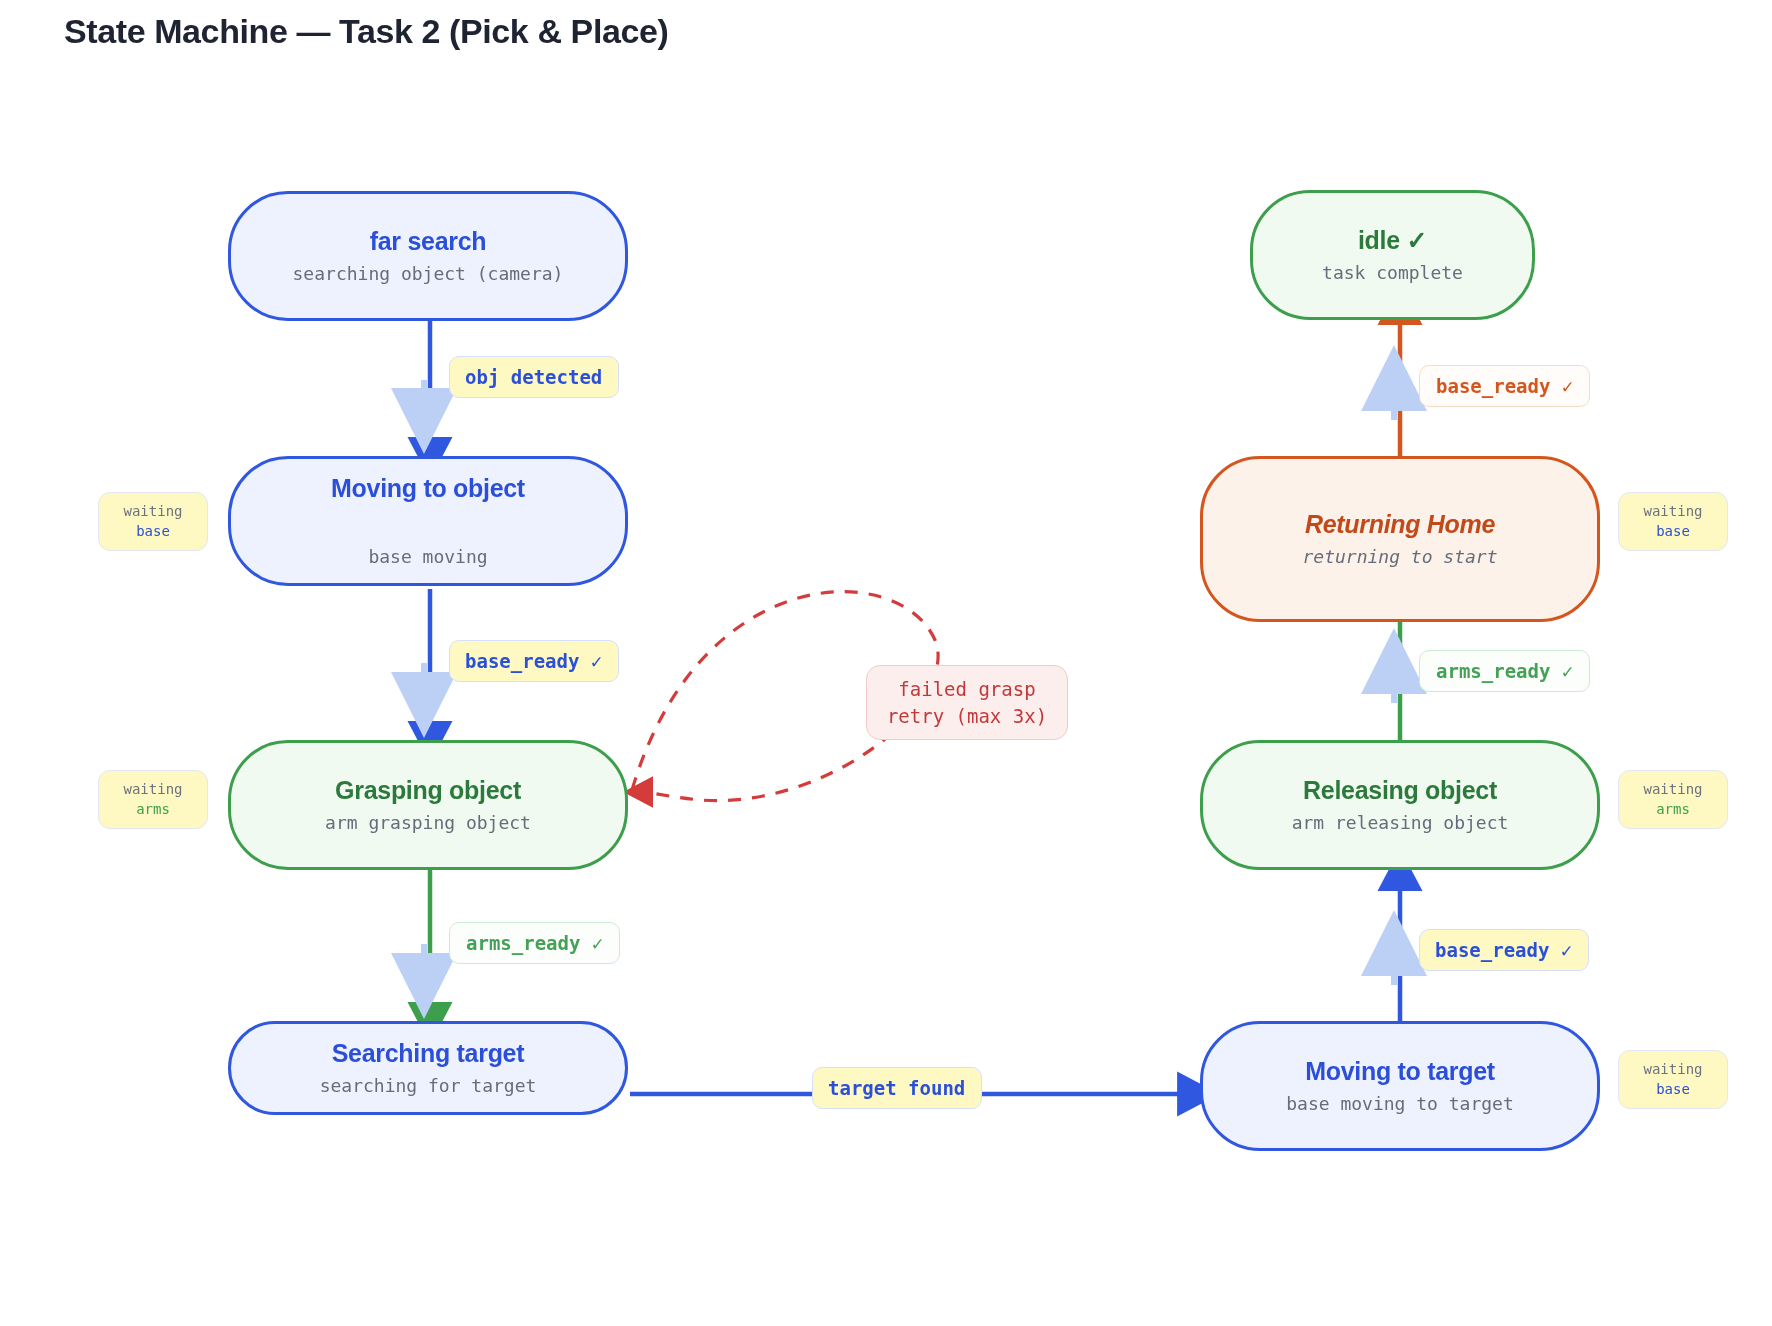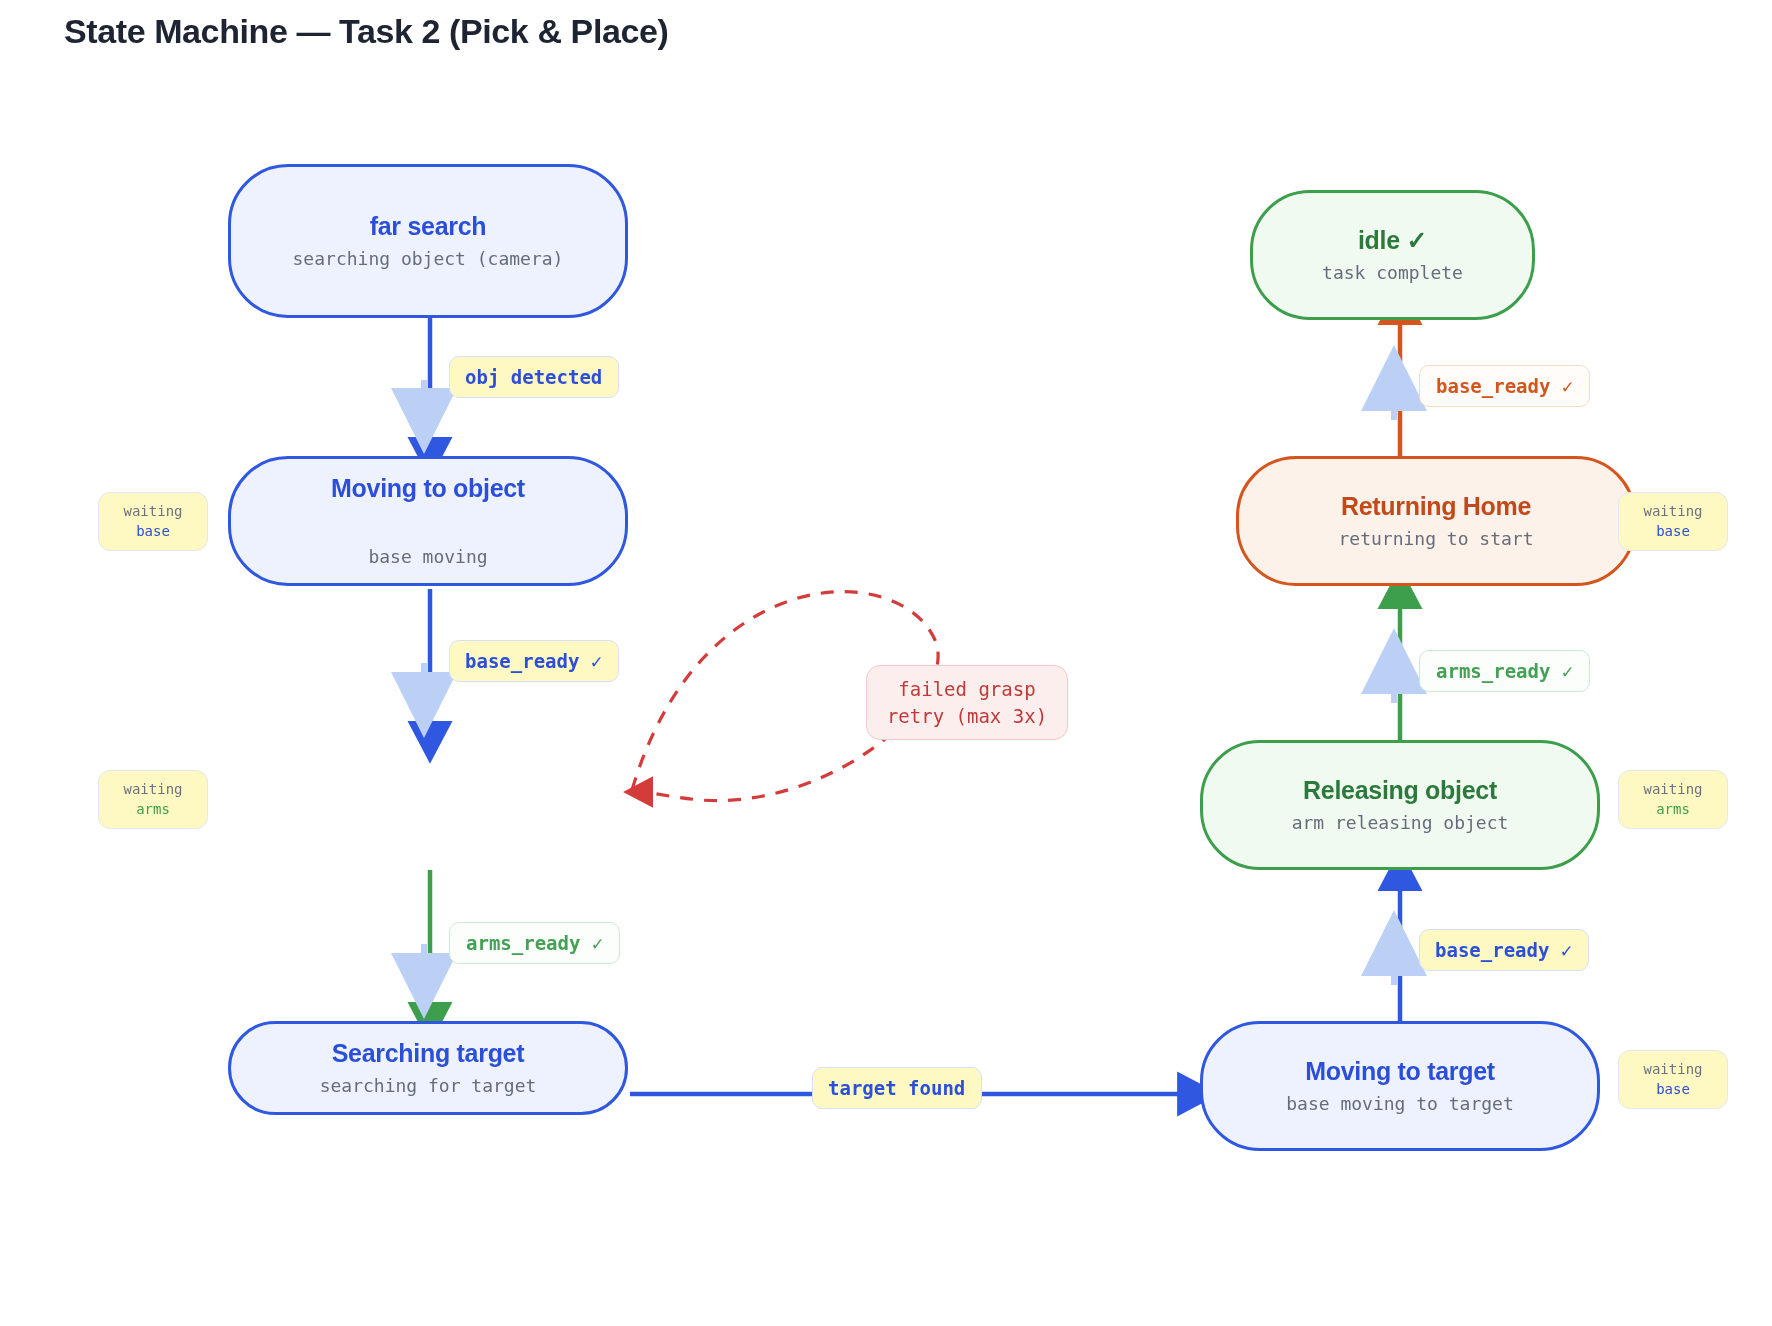--- a/index.html
+++ b/index.html
@@ -128,47 +128,51 @@
 
     <line x1="1400" y1="740" x2="1400" y2="590" stroke="#3d9e4c" stroke-width="4.5" marker-end="url(#ah-green)"></line>
     <line x1="1394" y1="703" x2="1394" y2="670" stroke="#bcd0f5" stroke-width="6" marker-end="url(#ah-ghost)"></line>
 
     <line x1="1400" y1="456" x2="1400" y2="306" stroke="#d4561e" stroke-width="4.5" marker-end="url(#ah-orange)"></line>
     <line x1="1394" y1="420" x2="1394" y2="387" stroke="#bcd0f5" stroke-width="6" marker-end="url(#ah-ghost)"></line>
 
     <path d="M 632 790 C 700 560, 900 560, 935 640 C 960 700, 830 810, 700 800 C 670 797, 650 792, 640 792" fill="none" stroke="#d43b3b" stroke-width="3.2" stroke-dasharray="13,11" marker-end="url(#ah-red)"></path>
   </svg>
 
-  <div class="node n-blue" style="left:228px;top:164px;width:400px;height:154px;">
+  <div class="node n-blue" style="left:228px;top:191px;width:400px;height:130px;">
     <div class="ttl">far search</div>
     <div class="sub">searching object (camera)</div>
   </div>
 
   <div class="node n-blue" style="left:228px;top:456px;width:400px;height:130px;gap:35px;">
     <div class="ttl">Moving to object</div>
     <div class="sub">base moving</div>
   </div>
 
+  <div class="node n-green" style="left:228px;top:740px;width:400px;height:130px;">
+    <div class="ttl">Grasping object</div>
+    <div class="sub">arm grasping object</div>
+  </div>
 
   <div class="node n-blue" style="left:228px;top:1021px;width:400px;height:94px;">
     <div class="ttl">Searching target</div>
     <div class="sub">searching for target</div>
   </div>
 
   <div class="node n-blue" style="left:1200px;top:1021px;width:400px;height:130px;">
     <div class="ttl">Moving to target</div>
     <div class="sub">base moving to target</div>
   </div>
 
   <div class="node n-green" style="left:1200px;top:740px;width:400px;height:130px;">
     <div class="ttl">Releasing object</div>
     <div class="sub">arm releasing object</div>
   </div>
 
-  <div class="node n-orange" style="left:1236px;top:456px;width:400px;height:130px;">
+  <div class="node n-orange" style="left:1200px;top:456px;width:400px;height:166px;font-style:italic;">
     <div class="ttl">Returning Home</div>
     <div class="sub">returning to start</div>
   </div>
 
   <div class="node n-green" style="left:1250px;top:190px;width:285px;height:130px;">
     <div class="ttl">idle ✓</div>
     <div class="sub">task complete</div>
   </div>
 
   <div class="elabel l-blue" style="left:449px;top:356px;">obj detected</div>

